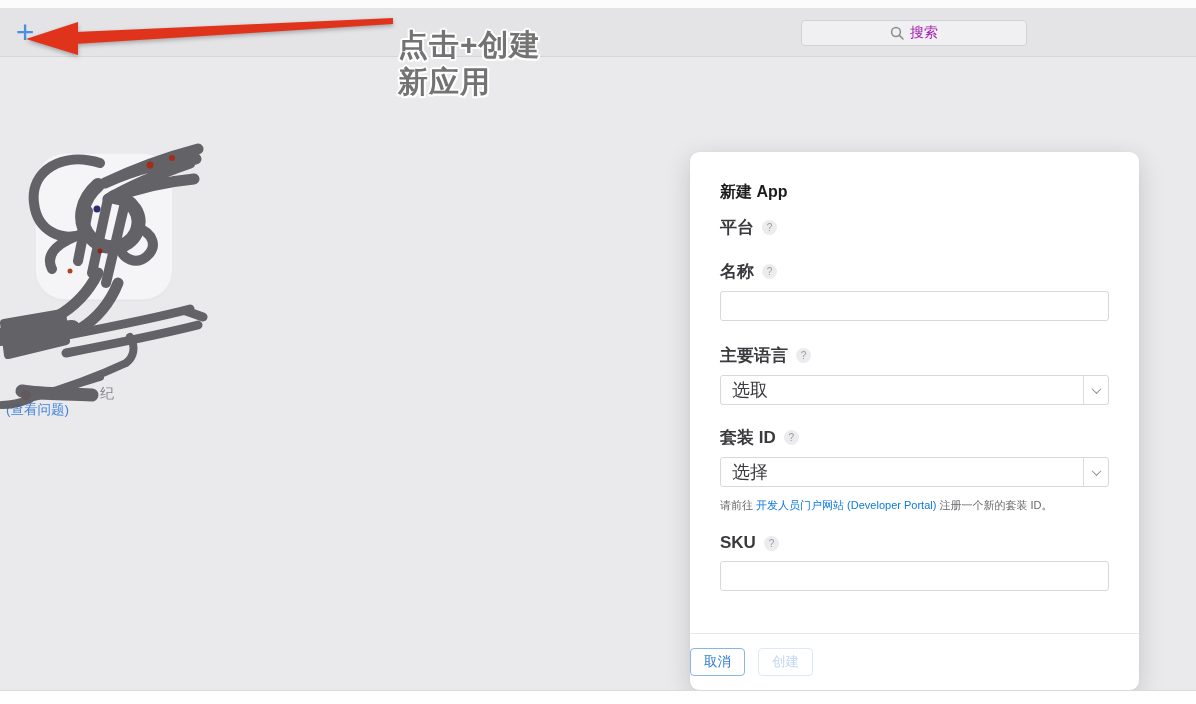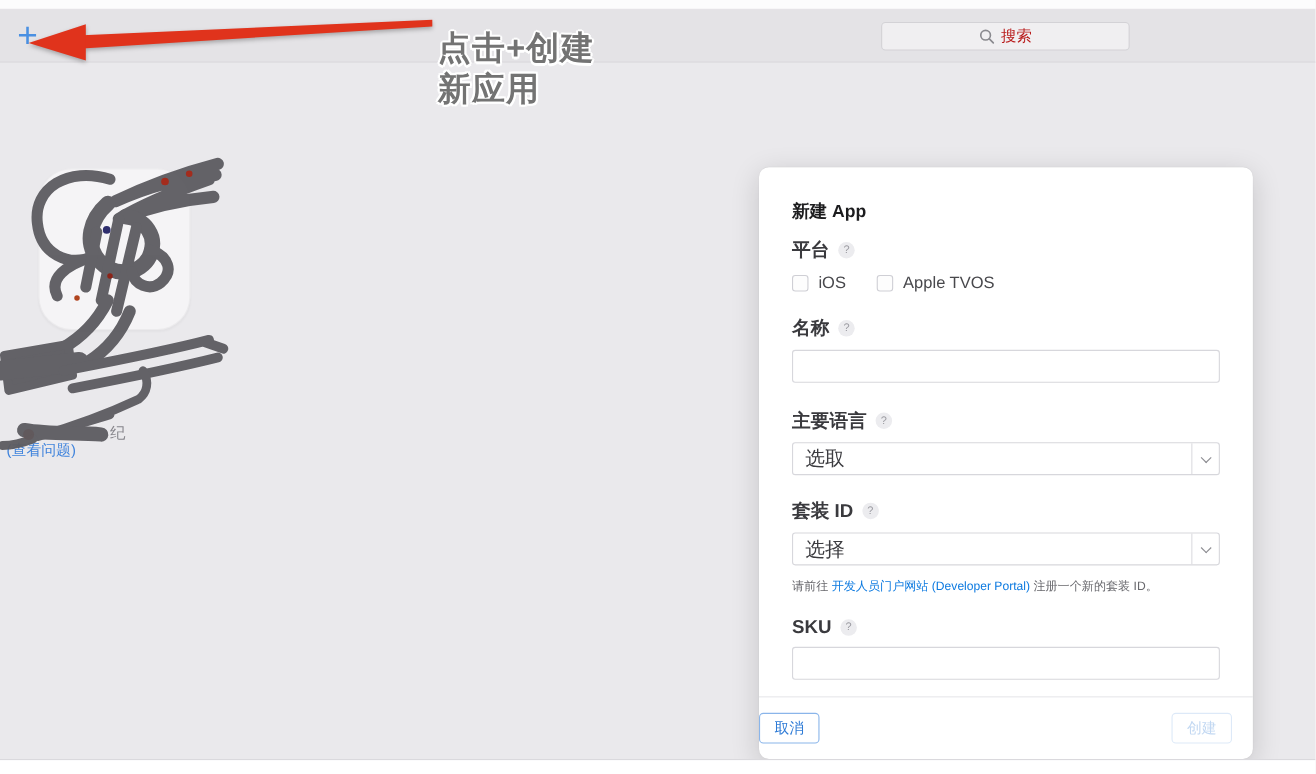--- a/index.html
+++ b/index.html
@@ -11,21 +11,21 @@
   .top-strip { position:absolute; left:0; top:0; width:100%; height:9px; background:#fcfcfd; border-bottom:1px solid #e3e2e5; }
   .toolbar { position:absolute; left:0; top:9px; width:100%; height:48px; background:#e4e3e6; border-bottom:1px solid #d6d5d9; }
   .content { position:absolute; left:0; top:57px; width:100%; height:633px; background:#eae9ec; }
   .bottom-strip { position:absolute; left:0; top:690px; width:100%; height:14px; background:#ffffff; border-top:1px solid #dad9dd; }
 
   
   .add-btn { position:absolute; left:10px; top:8px; width:30px; height:32px; font-size:32px; font-weight:300;
              color:#4a90e2; line-height:30px; text-align:center; cursor:pointer; }
   .search { position:absolute; right:169px; top:11px; width:226px; height:26px; background:#f0eff1;
             border:1px solid #d3d2d6; border-radius:4px; display:flex; align-items:center; justify-content:center;
-            gap:6px; color:#b91c1c; font-size:14px; }
+            gap:6px; color:#a21caf; font-size:14px; }
   .search svg { display:block; }
 
   
   .app-tile { position:absolute; left:35px; top:96px; width:138px; height:147px; border-radius:30px;
               background:#f5f4f6; box-shadow:inset 0 0 0 1px rgba(0,0,0,0.035), 0 1px 2px rgba(0,0,0,0.03); }
   .name-frag { position:absolute; left:100px; top:328px; font-size:14px; color:#87868c; }
   .status-dot { position:absolute; left:21px; top:333px; width:10px; height:10px; border-radius:50%; background:#c8361f; }
   .issues-link { position:absolute; left:6px; top:344px; font-size:13.5px; color:#3f83dc; text-decoration:none; }
   .scribble { position:absolute; left:0px; top:84px; }
 
@@ -58,21 +58,21 @@
                 padding:0 10px; font-size:15px; color:#3c3c40; background:#fff; outline:none; display:block; }
   .select { width:389px; height:30px; border:1px solid #d7d7dc; border-radius:3px; margin-top:8px;
             display:flex; align-items:center; justify-content:space-between; background:#fff; cursor:pointer; }
   .select-value { padding-left:11px; font-size:18px; color:#3c3c40; }
   .chev-cell { width:25px; height:100%; border-left:1px solid #dcdce0; display:flex; align-items:center; justify-content:center; }
   .chev { width:7px; height:7px; border-right:1.7px solid #8e8e93; border-bottom:1.7px solid #8e8e93;
           transform:rotate(45deg) translate(-1px,-1px); }
   .helper { margin-top:11px; font-size:11px; color:#68686d; }
   .helper a { color:#0d7ae0; text-decoration:none; }
   .dialog-footer { position:absolute; left:0; right:0; bottom:0; height:57px; border-top:1px solid #e7e7ea;
-                   display:flex; align-items:center; justify-content:space-between; padding-right:19px; gap:13px; }
+                   display:flex; align-items:center; justify-content:flex-start; padding-right:19px; gap:13px; }
   .btn { height:28px; padding:0 13px; border-radius:4px; background:#fff; font-size:13.5px;
          display:flex; align-items:center; cursor:pointer; font-family:inherit; }
   .btn-cancel { border:1px solid #8ab5ea; color:#2e7bd6; }
   .btn-create { border:1px solid #dde9f8; color:#c2d8f2; }
 </style>
 </head>
 <body>
 
 <div class="screen">
 
@@ -118,30 +118,20 @@
     </svg>
 
     <div class="dialog">
       <div class="dialog-body">
         <div class="dialog-title">新建 App</div>
 
         <div class="grp-platform">
           <div class="label-row">
             <span class="lbl">平台</span>
             <span class="help">?</span>
-          </div>
-          <div class="cb-row">
-            <label>
-              <span class="cb"></span>
-              <span>iOS</span>
-            </label>
-            <label>
-              <span class="cb"></span>
-              <span>Apple TVOS</span>
-            </label>
           </div>
         </div>
 
         <div class="grp-name">
           <div class="label-row">
             <span class="lbl">名称</span>
             <span class="help">?</span>
           </div>
           <input class="text-input" type="text" value="" style="">
         </div>

